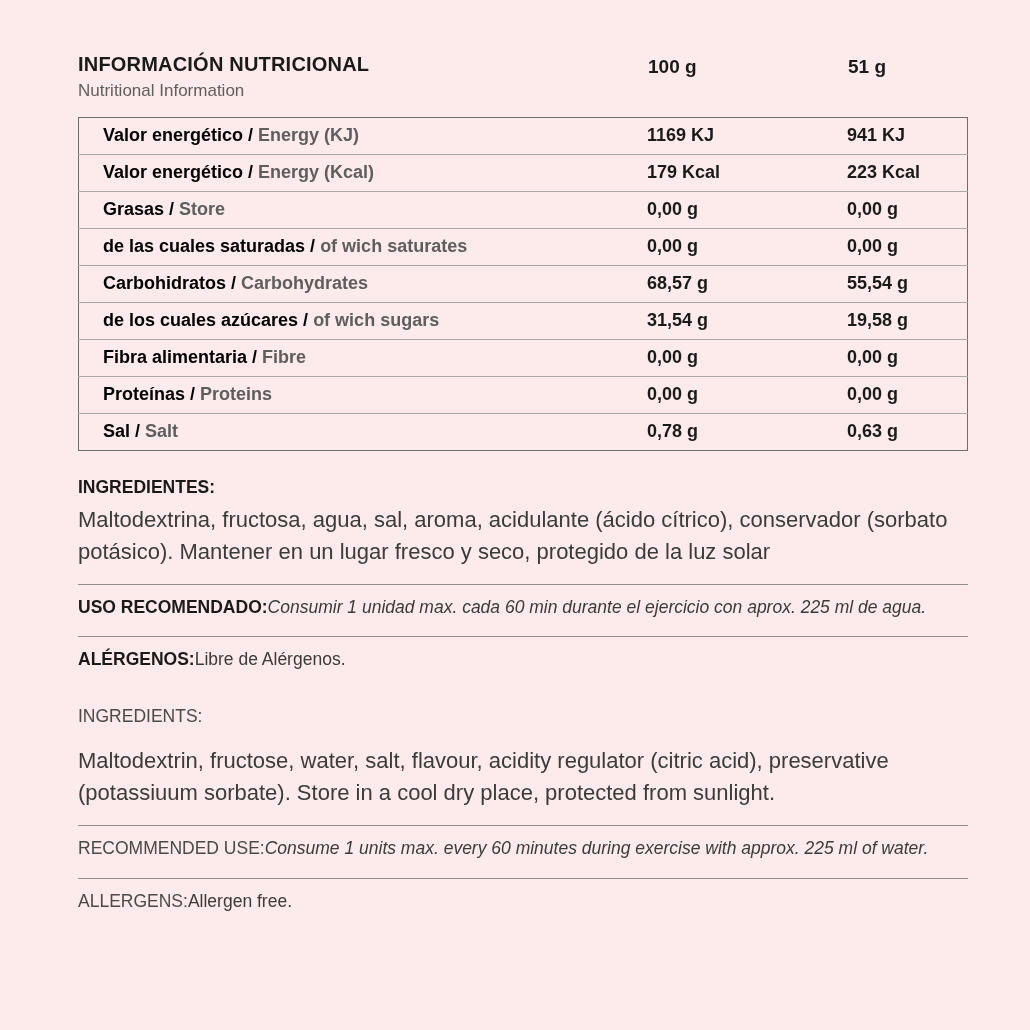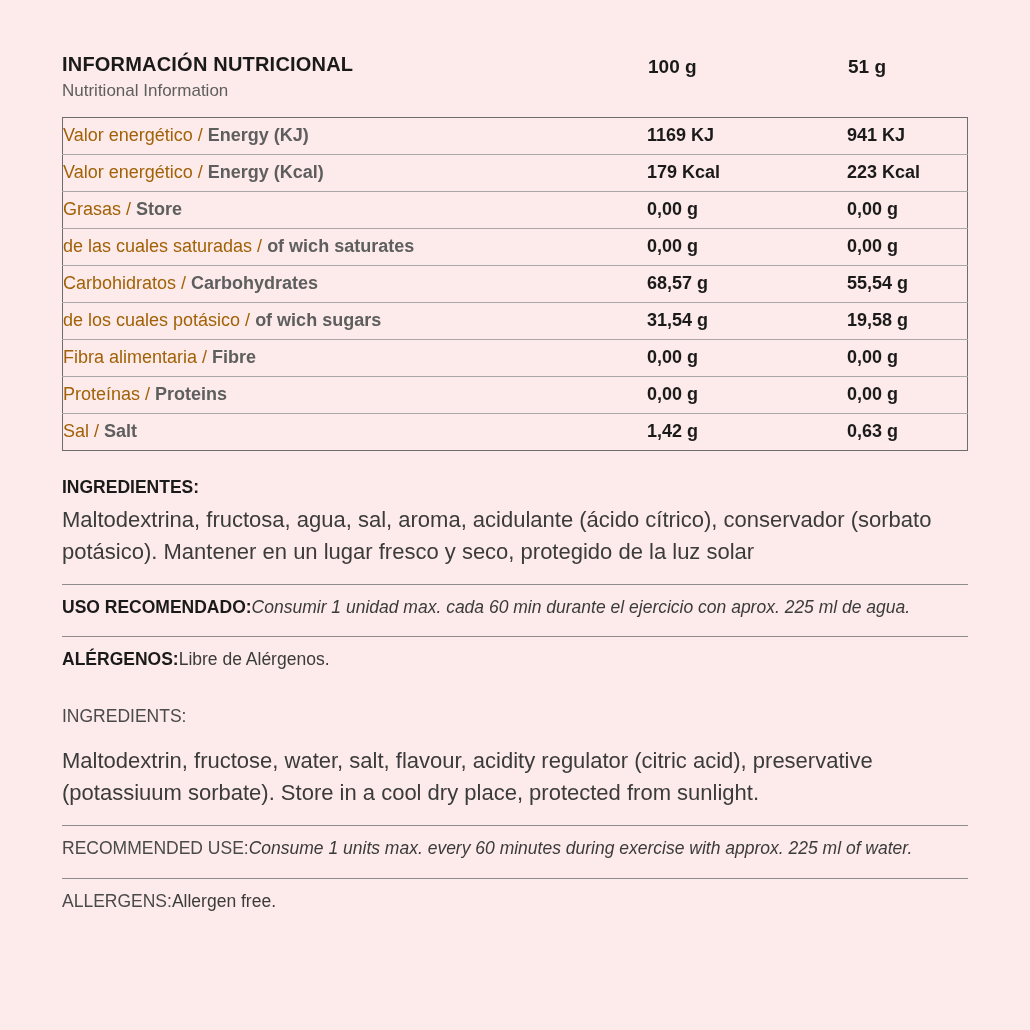--- a/index.html
+++ b/index.html
@@ -12,21 +12,21 @@
     background: #fdeaea;
     font-family: "Liberation Sans", sans-serif;
     color: #1a1a1a;
     overflow: hidden;
   }
   .page {
     position: relative;
     width: 1030px;
     height: 774px;
     box-sizing: border-box;
-    padding: 52px 62px 0 62px;
+    padding: 52px 62px 0 78px;
   }
 
   
   .nutri-header {
     display: flex;
     align-items: flex-start;
     margin-bottom: 14px;
   }
   .nutri-titles {
     flex: 1 1 auto;
@@ -70,22 +70,23 @@
     vertical-align: middle;
     height: 22px;
   }
   table.nutri tr:last-child td {
     border-bottom: none;
   }
   td.label {
     padding-left: 16px;
   }
   td.label .es {
-    font-weight: normal;
-    color: #a16207;
+    font-weight: bold;
+    color: #000000;
+    margin-left: 24px;
   }
   td.label .en {
     font-weight: bold;
     color: #5e5e5e;
   }
   td.v1 {
     width: 200px;
     padding-left: 12px;
     font-weight: bold;
     color: #1a1a1a;
@@ -185,37 +186,37 @@
         <td class="label"><span class="es">de las cuales saturadas /</span><span class="en"> of wich saturates</span></td>
         <td class="v1">0,00 g</td>
         <td class="v2">0,00 g</td>
       </tr>
       <tr>
         <td class="label"><span class="es">Carbohidratos /</span><span class="en"> Carbohydrates</span></td>
         <td class="v1">68,57 g</td>
         <td class="v2">55,54 g</td>
       </tr>
       <tr>
-        <td class="label"><span class="es">de los cuales potásico /</span><span class="en"> of wich sugars</span></td>
+        <td class="label"><span class="es">de los cuales azúcares /</span><span class="en"> of wich sugars</span></td>
         <td class="v1">31,54 g</td>
         <td class="v2">19,58 g</td>
       </tr>
       <tr>
         <td class="label"><span class="es">Fibra alimentaria /</span><span class="en"> Fibre</span></td>
         <td class="v1">0,00 g</td>
         <td class="v2">0,00 g</td>
       </tr>
       <tr>
         <td class="label"><span class="es">Proteínas /</span><span class="en"> Proteins</span></td>
         <td class="v1">0,00 g</td>
         <td class="v2">0,00 g</td>
       </tr>
       <tr>
         <td class="label"><span class="es">Sal /</span><span class="en"> Salt</span></td>
-        <td class="v1">1,42 g</td>
+        <td class="v1">0,78 g</td>
         <td class="v2">0,63 g</td>
       </tr>
     </tbody>
   </table>
 
   <div class="block">
     <div class="heading-bold">INGREDIENTES:</div>
     <div class="body-text">Maltodextrina, fructosa, agua, sal, aroma, acidulante (ácido cítrico), conservador (sorbato potásico). Mantener en un lugar fresco y seco, protegido de la luz solar</div>
   </div>
 

